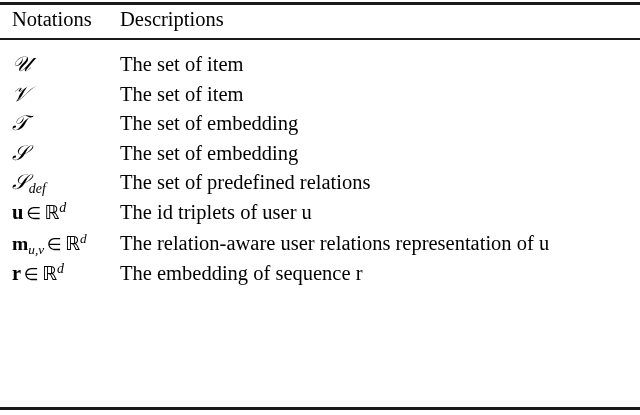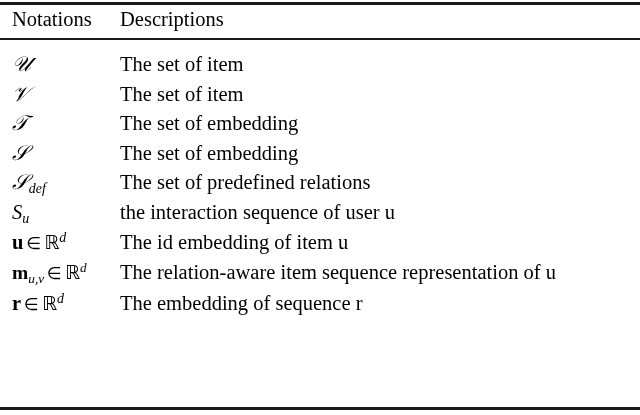--- a/index.html
+++ b/index.html
@@ -185,39 +185,33 @@
       </tr>
 
       <tr class="data-row">
         <td class="cell-notation">
           <span class="mathcal">𝒮</span><sub class="sub">def</sub>
         </td>
         <td class="cell-desc">The set of predefined relations</td>
       </tr>
 
 
-      <tr class="data-row">
-        <td class="cell-notation">
-          <span class="mathit">S</span><sub class="sub">u</sub>
-        </td>
-        <td class="cell-desc">the interaction sequence of user u</td>
-      </tr>
 
       <tr class="data-row">
         <td class="cell-notation">
           <span class="mathbf">u</span><span class="op">∈</span><span class="bbR">ℝ</span><sup class="sup">d</sup>
         </td>
-        <td class="cell-desc">The id embedding of item u</td>
+        <td class="cell-desc">The id triplets of user u</td>
       </tr>
 
       <tr class="data-row">
         <td class="cell-notation wide">
           <span class="mathbf">m</span><sub class="sub">u,v</sub><span class="op">∈</span><span class="bbR">ℝ</span><sup class="sup">d</sup>
         </td>
-        <td class="cell-desc">The relation-aware item sequence representation of u</td>
+        <td class="cell-desc">The relation-aware user relations representation of u</td>
       </tr>
 
 
 
       <tr class="data-row">
         <td class="cell-notation">
           <span class="mathbf">r</span><span class="op">∈</span><span class="bbR">ℝ</span><sup class="sup">d</sup>
         </td>
         <td class="cell-desc">The embedding of sequence r</td>
       </tr>

